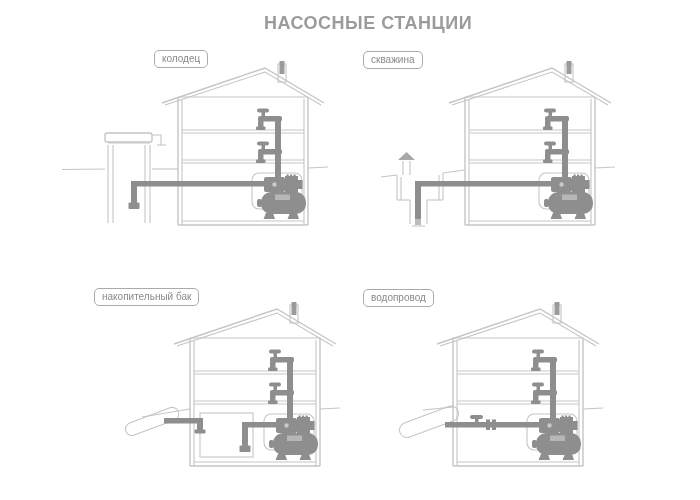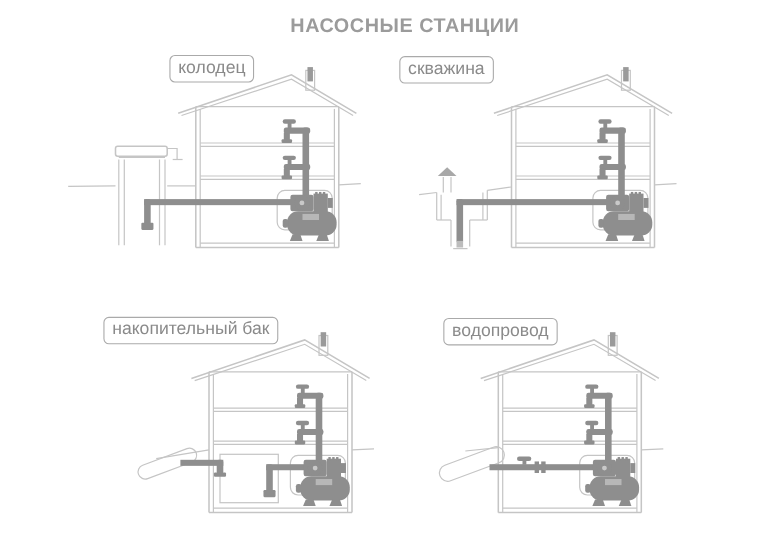--- a/index.html
+++ b/index.html
@@ -13,27 +13,27 @@
     font-family:"Liberation Sans", sans-serif;overflow:hidden;
   }
   .page-title{
     position:absolute;top:13px;left:0;width:700px;text-align:center;
     transform:translateX(18px);
     font-size:18px;font-weight:bold;letter-spacing:0.5px;color:var(--title);
   }
   .diagram-label{
     position:absolute;display:inline-block;
     border:1px solid var(--label-border);border-radius:5px;
-    padding:2px 7px 3px 7px;font-size:16px;color:var(--label-text);
+    padding:2px 7px 3px 7px;font-size:10px;color:var(--label-text);
     background:var(--bg);white-space:nowrap;
   }
   #label-well{left:154px;top:50px;}
   #label-borehole{left:363px;top:51px;text-align:center;}
   #label-storage-tank{left:94px;top:288px;}
-  #label-water-main{left:363px;top:289px;margin-left:40px;}
+  #label-water-main{left:363px;top:289px;}
   svg.scene{position:absolute;left:0;top:0;}
   .lt{stroke:var(--outline);stroke-width:1.4;fill:none;}
   .lt2{stroke:var(--outline);stroke-width:1.1;fill:none;}
   .dk{fill:var(--pipe);stroke:none;}
 </style>
 </head>
 <body>
 
 <div class="page-title">НАСОСНЫЕ СТАНЦИИ</div>
 

